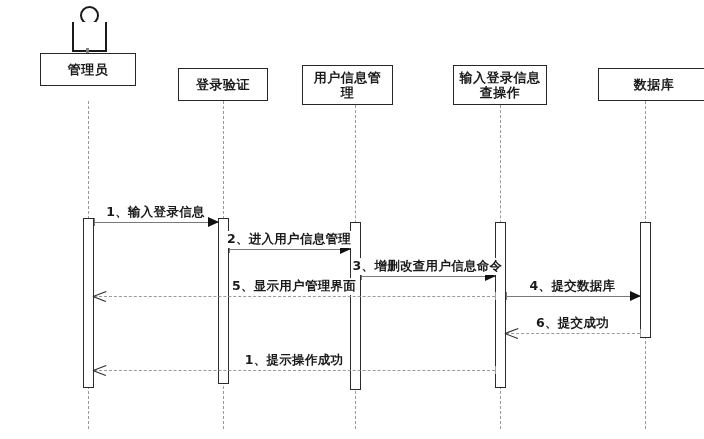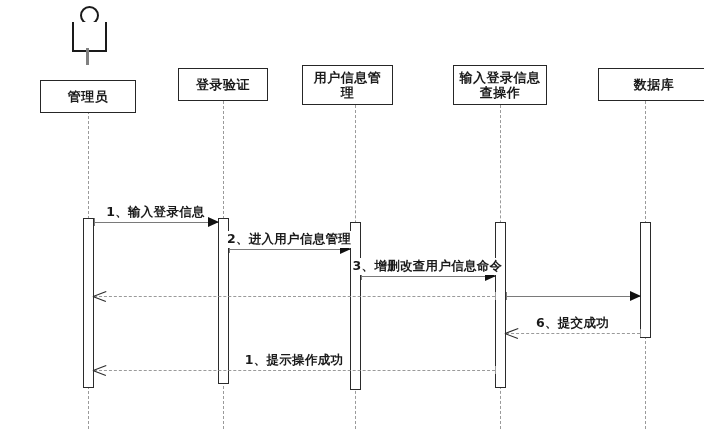--- a/index.html
+++ b/index.html
@@ -94,21 +94,21 @@
 </head>
 <body>
 
 <div id="diagram">
     <div class="actor" style="left: 69px; top: 6px;">
       <div class="head"></div>
       <div class="body"></div>
       <div class="legL"></div>
     </div>
     <div class="lifeline-dash" style="left: 88px; top: 101px; height: 328px;"></div>
-    <div class="lifeline-box" style="left: 40px; top: 80px; width: 96px; height: 33px;">
+    <div class="lifeline-box" style="left: 40px; top: 53px; width: 96px; height: 33px;">
       <div>
         <span>管理员</span>
       </div>
     </div>
     <div class="activation" style="left: 82.5px; top: 218px; width: 11px; height: 170px;"></div>
     <div class="lifeline-dash" style="left: 223px; top: 101px; height: 328px;"></div>
     <div class="lifeline-box" style="left: 178px; top: 68px; width: 90px; height: 33px; text-align: right;">
       <div>
         <span>登录验证</span>
       </div>
@@ -153,25 +153,27 @@
       <div class="line"></div>
       <div class="endtick" style="left: 0px;"></div>
       <div class="arrow-right-filled"></div>
     </div>
     <div class="msg-label" style="left: 427.5px; top: 275px;">3、增删改查用户信息命令</div>
     <div class="msg solid" style="left: 505.5px; top: 296px; width: 134px;">
       <div class="line"></div>
       <div class="endtick" style="left: 0px;"></div>
       <div class="arrow-right-filled"></div>
     </div>
+    <div class="msg-label" style="left: 572.5px; top: 295px;">4、提交数据库</div>
     <div class="msg dashed" style="left: 93.5px; top: 296px; width: 401px;">
       <div class="line"></div>
       <div class="arrow-left-open"></div>
       <div class="endtick" style="left: 401px; border-left-style: solid; border-left-color: rgb(154, 154, 154);"></div>
     </div>
+    <div class="msg-label" style="left: 294px; top: 295px;">5、显示用户管理界面</div>
     <div class="msg dashed" style="left: 505.5px; top: 333px; width: 134px;">
       <div class="line"></div>
       <div class="arrow-left-open"></div>
       <div class="endtick" style="left: 134px; border-left-style: solid; border-left-color: rgb(154, 154, 154);"></div>
     </div>
     <div class="msg-label" style="left: 572.5px; top: 332px;">6、提交成功</div>
     <div class="msg dashed" style="left: 93.5px; top: 370px; width: 401px;">
       <div class="line"></div>
       <div class="arrow-left-open"></div>
       <div class="endtick" style="left: 401px; border-left-style: solid; border-left-color: rgb(154, 154, 154);"></div>

